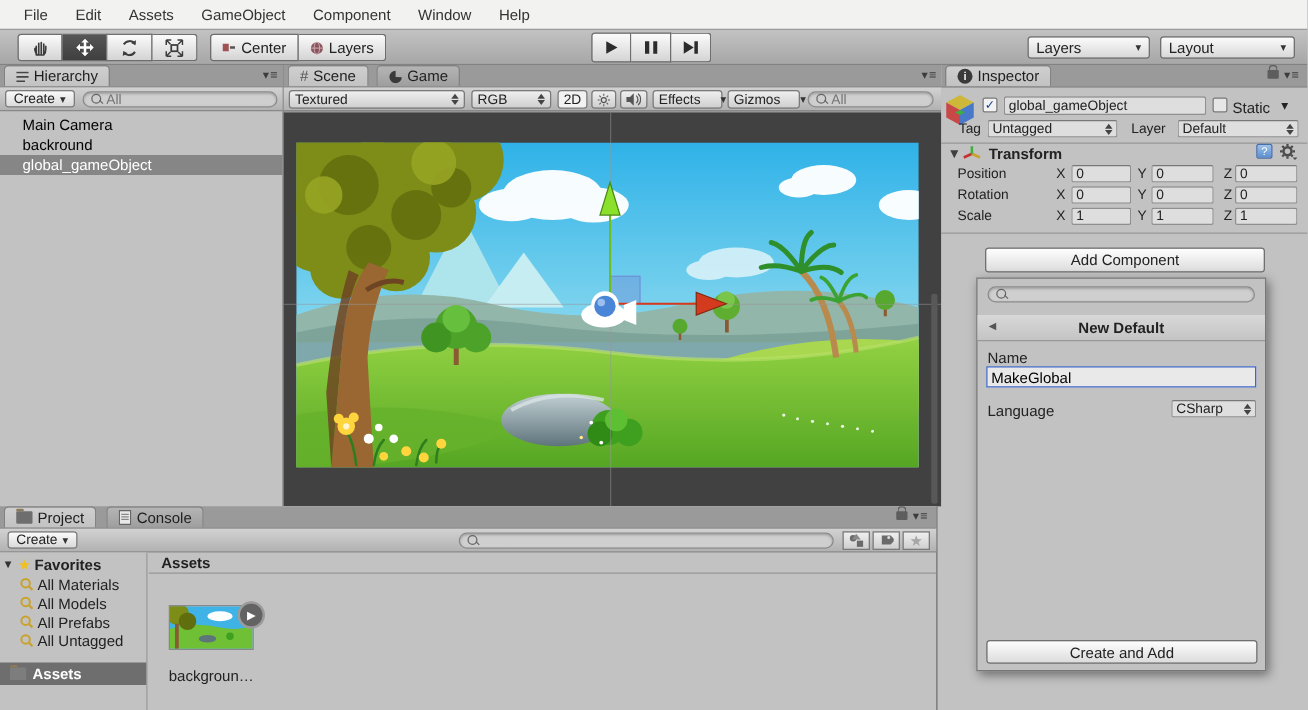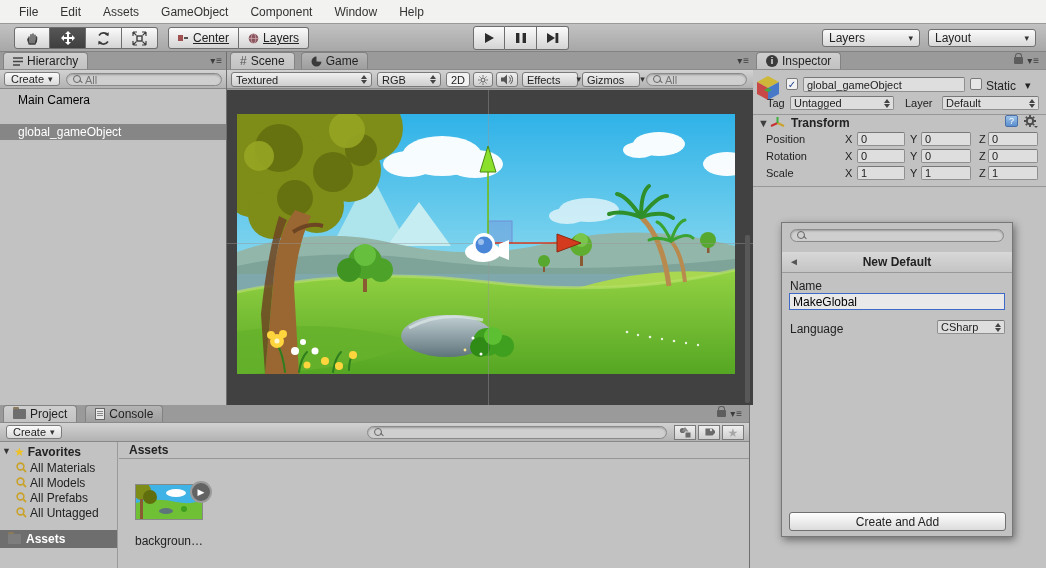--- a/index.html
+++ b/index.html
@@ -12,21 +12,21 @@
   #menubar { left:0; top:0; width:1046px; height:24px; background:#f2f2f1;
              border-bottom:1px solid #9a9a9a; display:flex; align-items:center; padding-left:8px; }
   #menubar span { padding:0 11px; font-size:12px; color:#333; }
 
   
   #toolbar { left:0; top:24px; width:1046px; height:28px;
              background:linear-gradient(#c2c2c2,#a7a7a7); border-bottom:1px solid #828282; }
   .btn { background:linear-gradient(#fbfbfb,#d4d4d4); border:1px solid #6e6e6e;
          display:inline-flex; align-items:center; justify-content:center; color:#222; }
   .toolgroup { display:flex; position:absolute; }
-  .toolgroup .btn { border-left-width:0;text-decoration:underline; }
+  .toolgroup .btn { border-left-width:0; }
   .toolgroup .btn:first-child { border-left-width:1px; border-radius:3px 0 0 3px; }
   .toolgroup .btn:last-child  { border-radius:0 3px 3px 0; }
   .tool { width:36px; height:22px; }
   .tool.active { background:linear-gradient(#565656,#3f3f3f); }
   .pivbtn { height:22px; padding:0 9px; font-size:12px; gap:4px; }
   .playbtn { width:32px; height:24px; }
   .dd { background:linear-gradient(#fbfbfb,#d8d8d8); border:1px solid #707070; border-radius:3px;
         height:18px; display:flex; align-items:center; justify-content:space-between;
         padding:0 6px; font-size:12px; }
   .caret { font-size:9px; color:#333; line-height:1; }
@@ -233,20 +233,21 @@
     <div class="create-btn" style="left:4px;">
       <span>Create</span>
       <span class="caret">▾</span>
     </div>
     <div class="search" style="left:66px;top:3px;width:156px;">
       <span class="mag"></span>
       <input placeholder="All" style="">
     </div>
   </div>
   <div class="hrow" style="top:40px;">Main Camera</div>
+  <div class="hrow" style="top:56px;">backround</div>
   <div class="hrow sel" style="top:72px;">global_gameObject</div>
 </div>
 
 <div id="scenepanel" class="abs">
   <div class="tabbar">
     <div class="tab active">
       <span style="color:#555;">#</span>
       <span>Scene</span>
     </div>
     <div class="tab" style="margin-left:6px;">
@@ -678,20 +679,23 @@
   <span class="lbl" style="left:13px;top:115px;">Scale</span>
   <span class="lbl" style="left:92px;top:115px;">X</span>
   <div class="sunken ffield" style="left:104px;top:114px;width:48px;">1</div>
   <span class="lbl" style="left:157px;top:115px;">Y</span>
   <div class="sunken ffield" style="left:168px;top:114px;width:50px;">1</div>
   <span class="lbl" style="left:226px;top:115px;">Z</span>
   <div class="sunken ffield" style="left:235px;top:114px;width:50px;">1</div>
 
   <div class="abs" style="left:0;top:134px;width:293px;border-top:1px solid #979797;"></div>
 
+  <div class="bigbtn" style="left:35px;top:146px;width:224px;height:20px;">
+    <span>Add Component</span>
+  </div>
 
   <div id="popup">
     <div class="search" style="left:8px;top:6px;width:214px;">
       <span class="mag"></span>
       <input style="">
     </div>
     <div id="popup-hdr">
       <span id="popup-back">◄</span>
       <span>New Default</span>
     </div>

